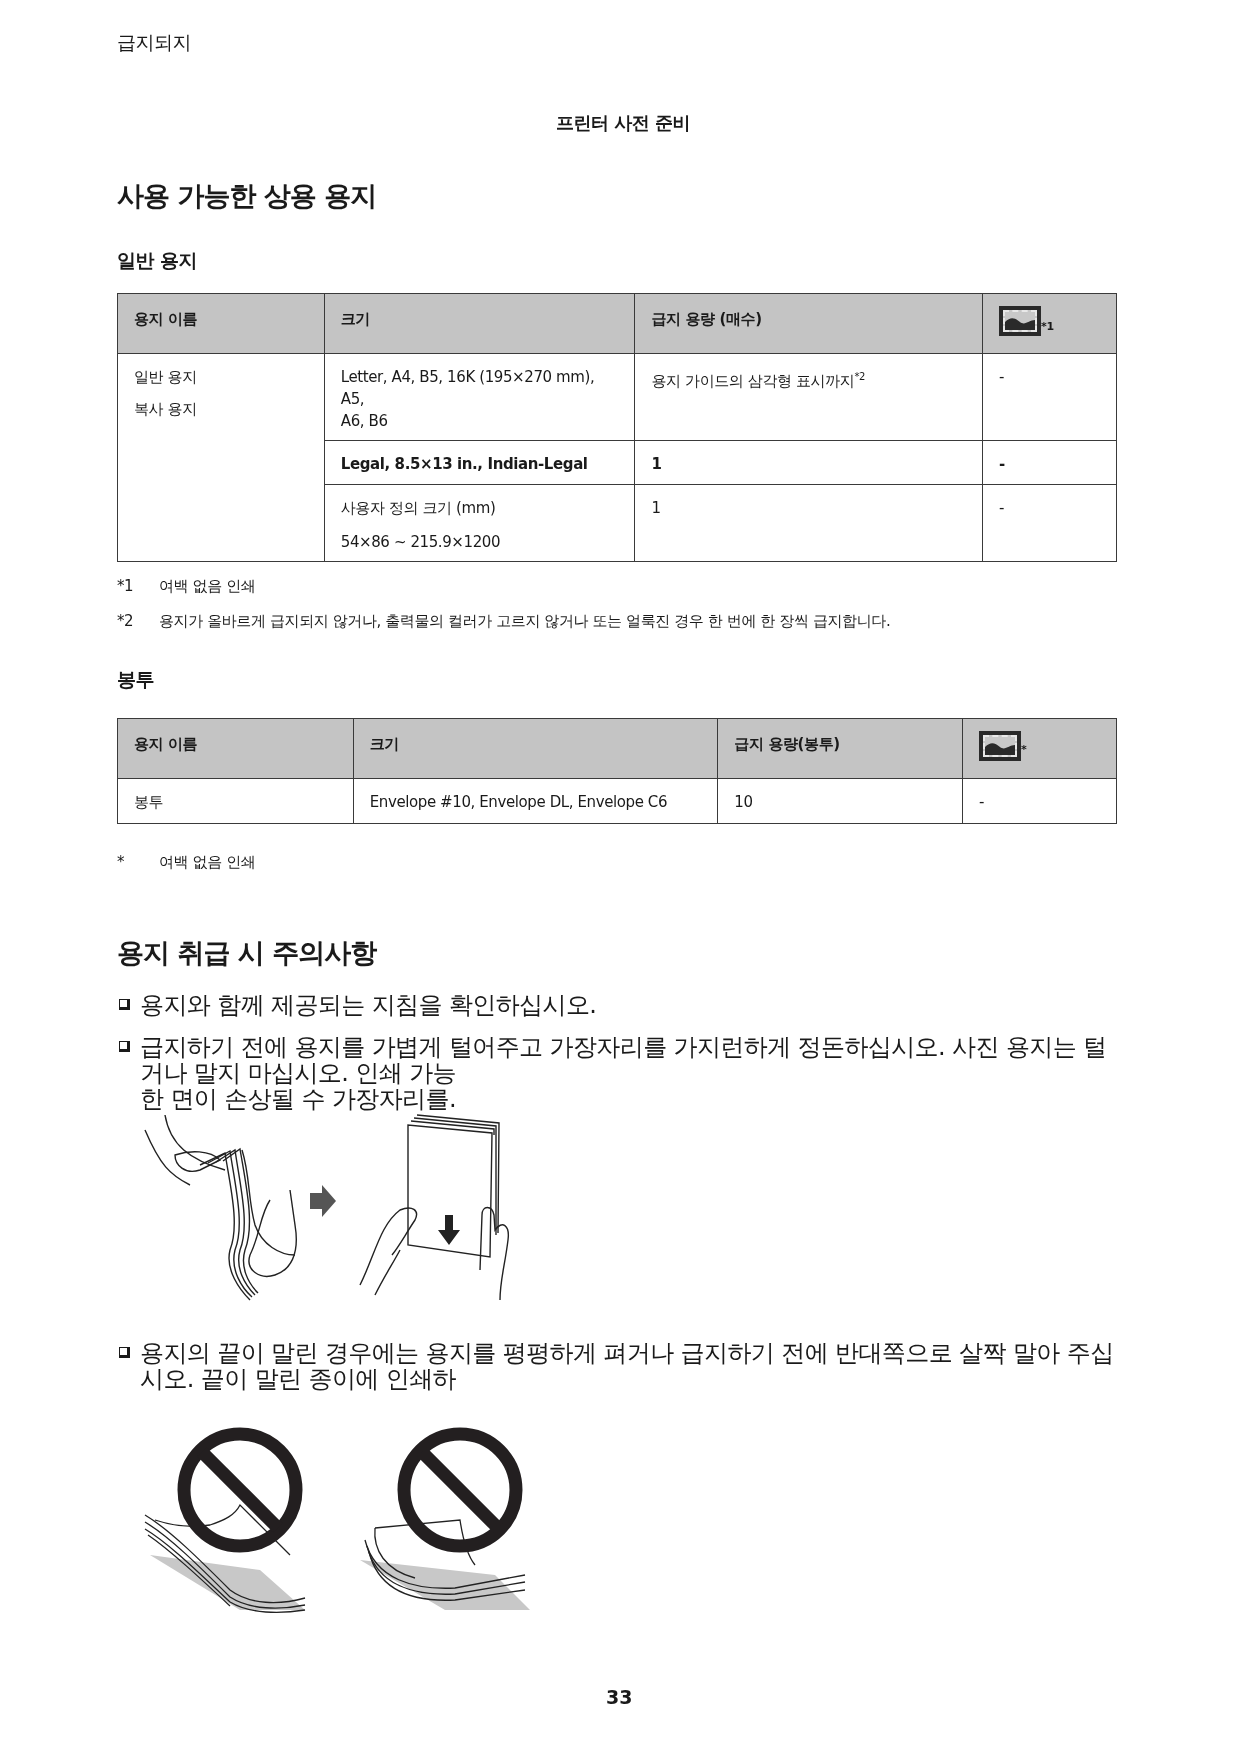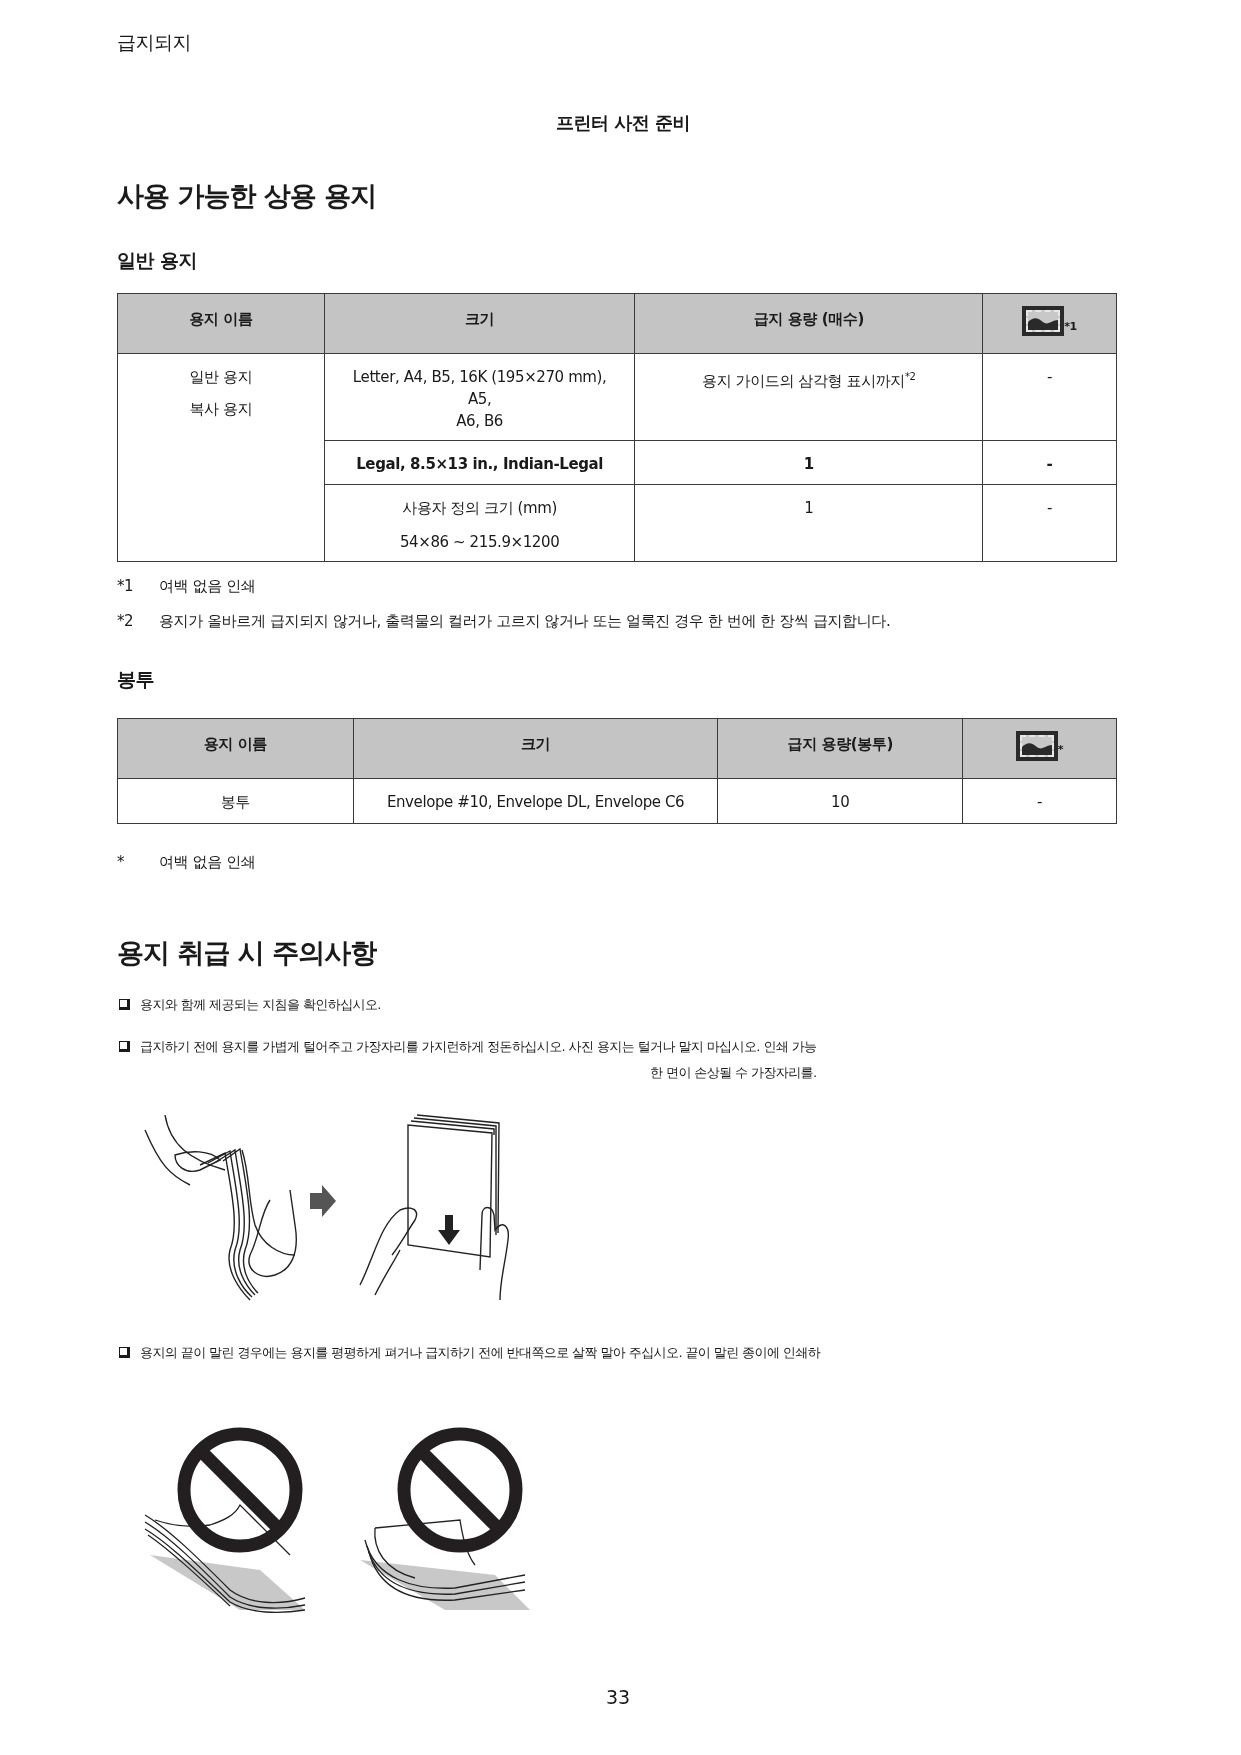--- a/index.html
+++ b/index.html
@@ -4,32 +4,32 @@
 <style>
   html, body { margin: 0; padding: 0; background: #ffffff; }
   body { width: 1241px; height: 1755px; position: relative; overflow: hidden;
          font-family: "DejaVu Sans", "Liberation Sans", sans-serif; color: #1a1a1a; }
   .abs { position: absolute; }
   .doc-title { left: 117px; top: 30px; font-size: 19px; letter-spacing: -0.5px; }
   .chapter { left: 556px; top: 84px; font-size: 18px; font-weight: bold; letter-spacing: -0.5px; margin-top: 27px; }
   .h1 { left: 117px; font-size: 27px; font-weight: bold; letter-spacing: -1px; }
   .h2 { left: 117px; font-size: 19px; font-weight: bold; letter-spacing: -0.5px; }
   table.spec { position: absolute; left: 117px; border-collapse: collapse; font-size: 15px; letter-spacing: -0.4px; }
-  table.spec th, table.spec td { border: 1.5px solid #3a3a3a; text-align: center; vertical-align: top; padding: 0 16px; }
+  table.spec th, table.spec td { border: 1.5px solid #3a3a3a; text-align: left; vertical-align: top; padding: 0 16px; }
   table.spec th { background: #c4c4c4; font-weight: bold; height: 60px; vertical-align: top; padding-top: 16px; box-sizing: border-box; }
   table.spec td { padding-top: 12px; padding-bottom: 8px; line-height: 22px; }
   .borderless-icon { display: inline-block; position: relative; width: 42px; height: 30px; background: #2a2a2a; vertical-align: top; margin-top: -2px; }
   .borderless-icon .inner { position: absolute; left: 4px; top: 4px; right: 4px; bottom: 4px; border: 2px dashed #e8e8e8; background: #c8c8c8; overflow: hidden; }
   .borderless-icon .inner svg { position: absolute; left: 0; bottom: 0; }
   .sup { font-size: 10px; vertical-align: super; font-weight: normal; }
   .note { left: 117px; font-size: 15px; letter-spacing: -0.4px; }
   .note .mark { display: inline-block; width: 42px; }
-  .bullet { left: 117px; font-size: 13px; letter-spacing: -0.6px; line-height: 26px; width: 1010px; display: flex; text-align: right; }
+  .bullet { left: 117px; font-size: 24px; letter-spacing: -0.6px; line-height: 26px; width: 1010px; display: flex; }
   .bullet .box { flex: 0 0 auto; width: 11px; height: 11px; border: 1.5px solid #1a1a1a; border-right-width: 3px; border-bottom-width: 3px; margin: 7px 10px 0 2px; box-sizing: border-box; }
-  .page-num { left: 606px; top: 1686px; font-size: 19px; font-weight: normal; }
+  .page-num { left: 606px; top: 1686px; font-size: 19px; font-weight: bold; }
   .line { line-height: 22px; }
 </style>
 </head>
 <body>
 
 <div class="abs doc-title">급지되지</div>
 <div class="abs chapter">프린터 사전 준비</div>
 
 <div class="abs h1" style="top:178px;">사용 가능한 상용 용지</div>
 <div class="abs h2" style="top:248px;">일반 용지</div>

